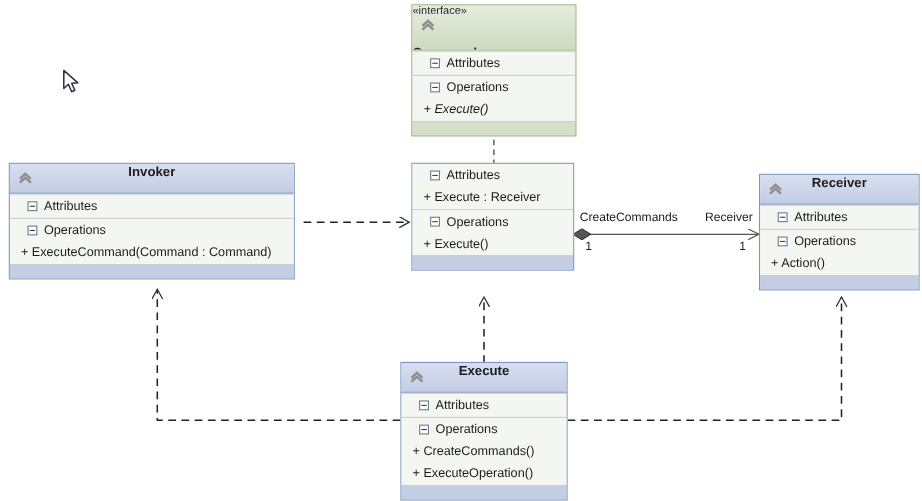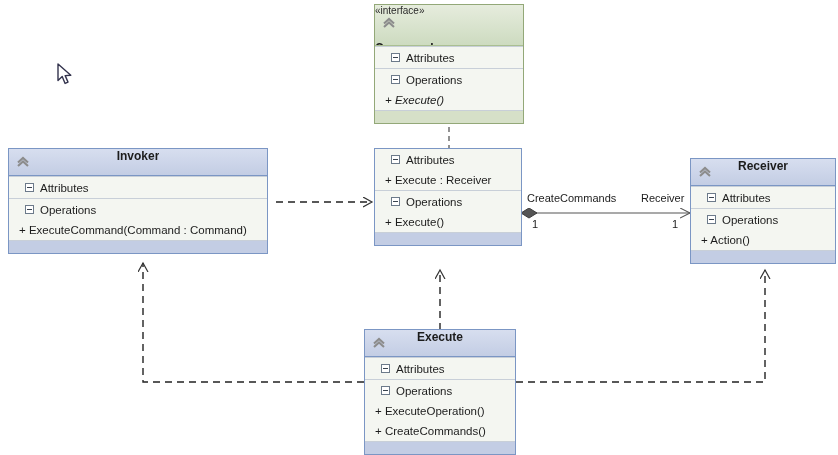--- a/index.html
+++ b/index.html
@@ -305,22 +305,22 @@
       <div class="comp-head">
         <span class="toggle"></span>
         <span class="label">Attributes</span>
       </div>
     </div>
     <div class="compartment">
       <div class="comp-head">
         <span class="toggle"></span>
         <span class="label">Operations</span>
       </div>
+      <div class="member">+ CreateCommands()</div>
       <div class="member">+ ExecuteOperation()</div>
-      <div class="member">+ CreateCommands()</div>
     </div>
     <div class="uml-footer"></div>
   </div>
 
   <div id="mouse-cursor" style="left: 57px; top: 63px;">
     <svg width="18" height="24" viewBox="0 0 18 24">
       <path d="M1,1 L1,17.5 L5.2,13.6 L8.1,20.4 L11.0,19.1 L8.2,12.6 L13.8,12.3 z" fill="#ffffff" stroke="#33334d" stroke-width="1.4" stroke-linejoin="round"></path>
     </svg>
   </div>
 

